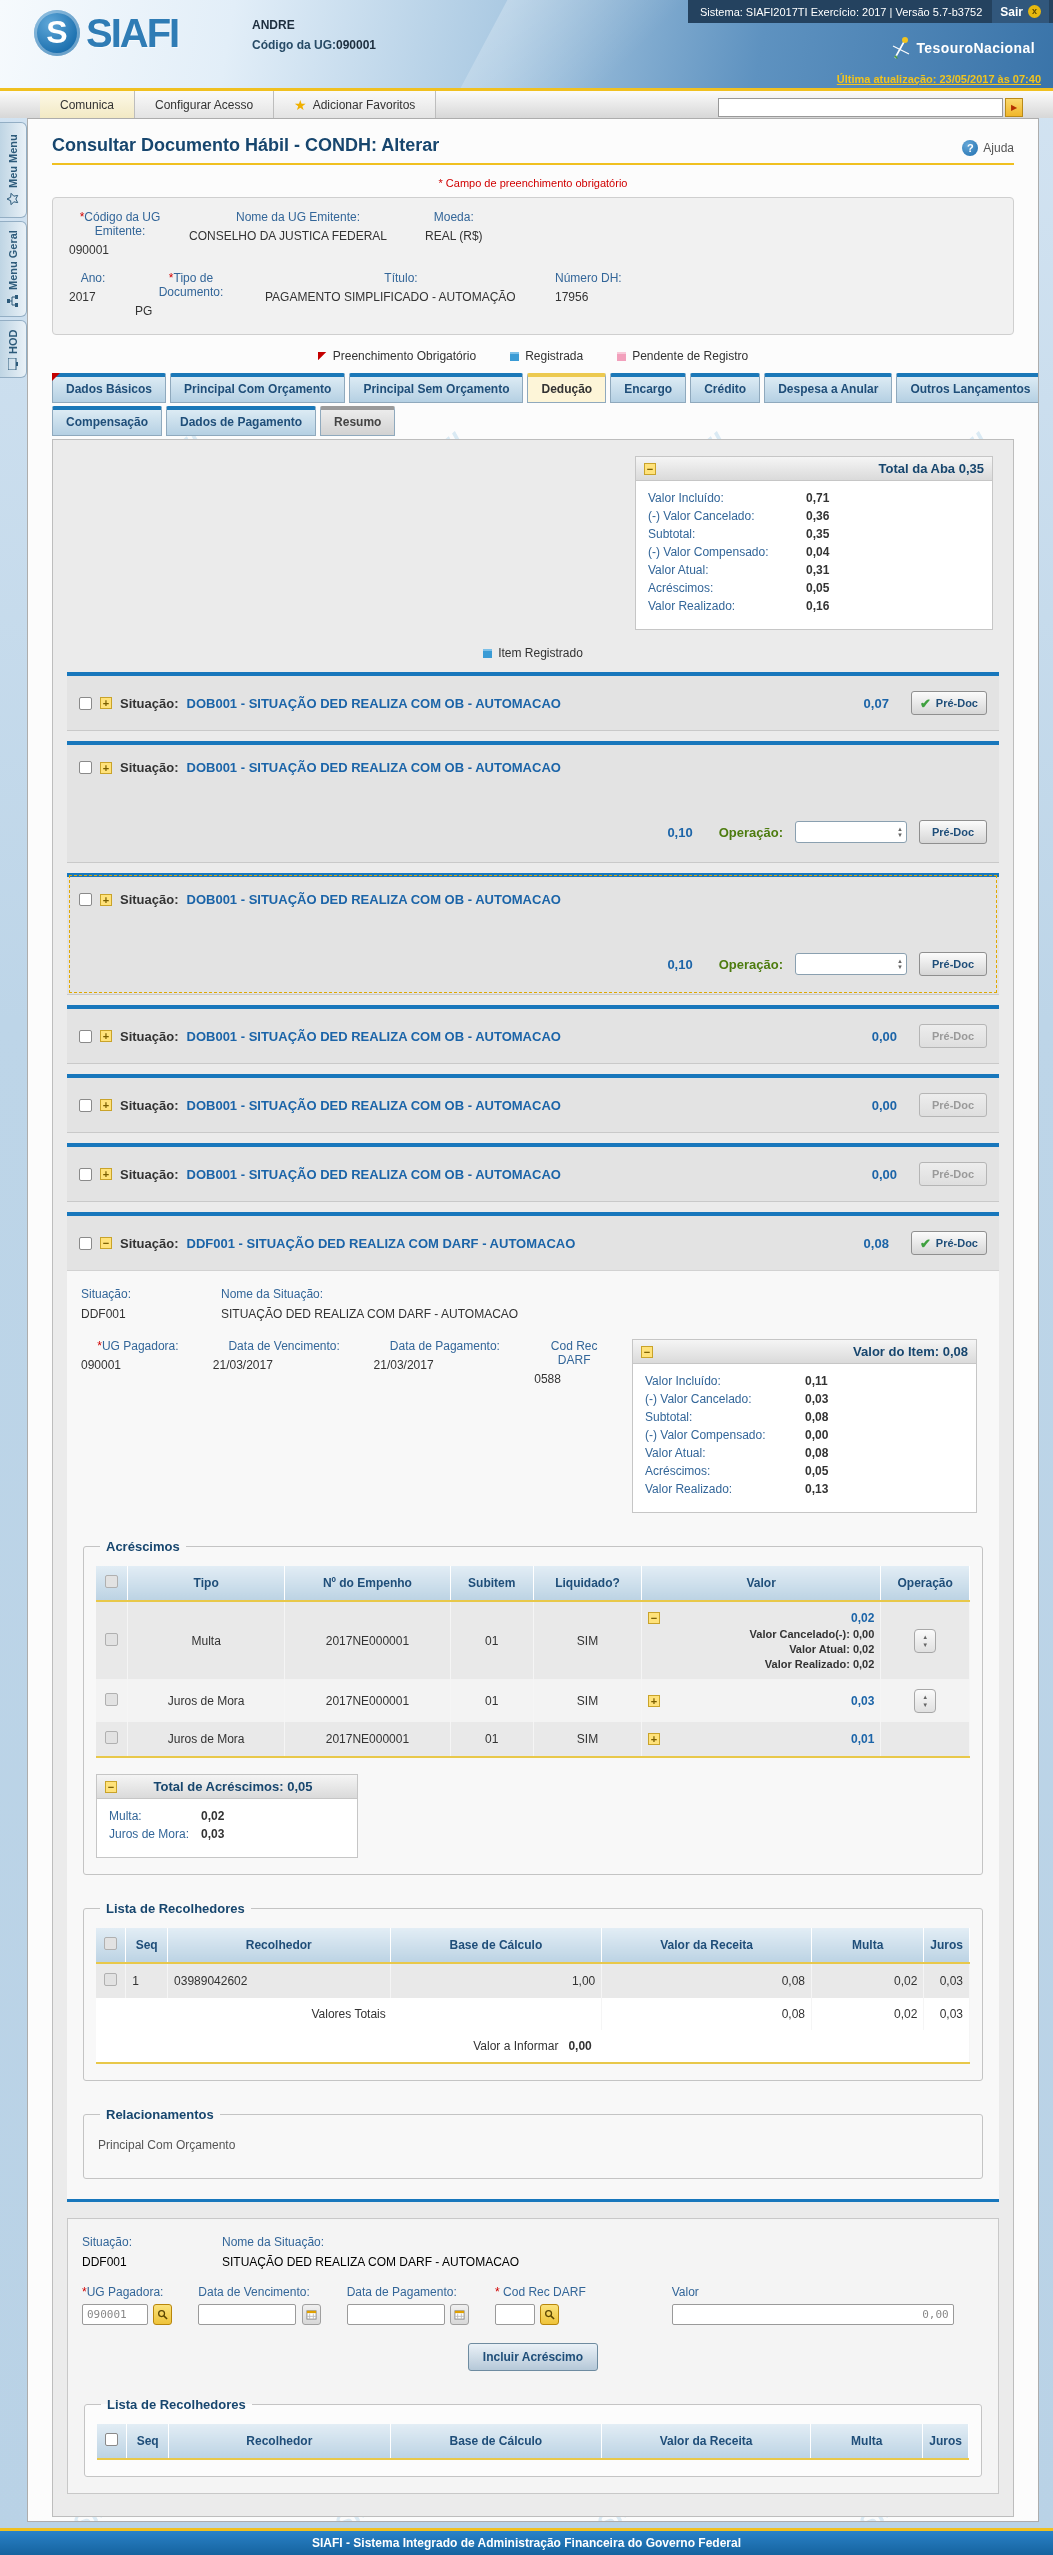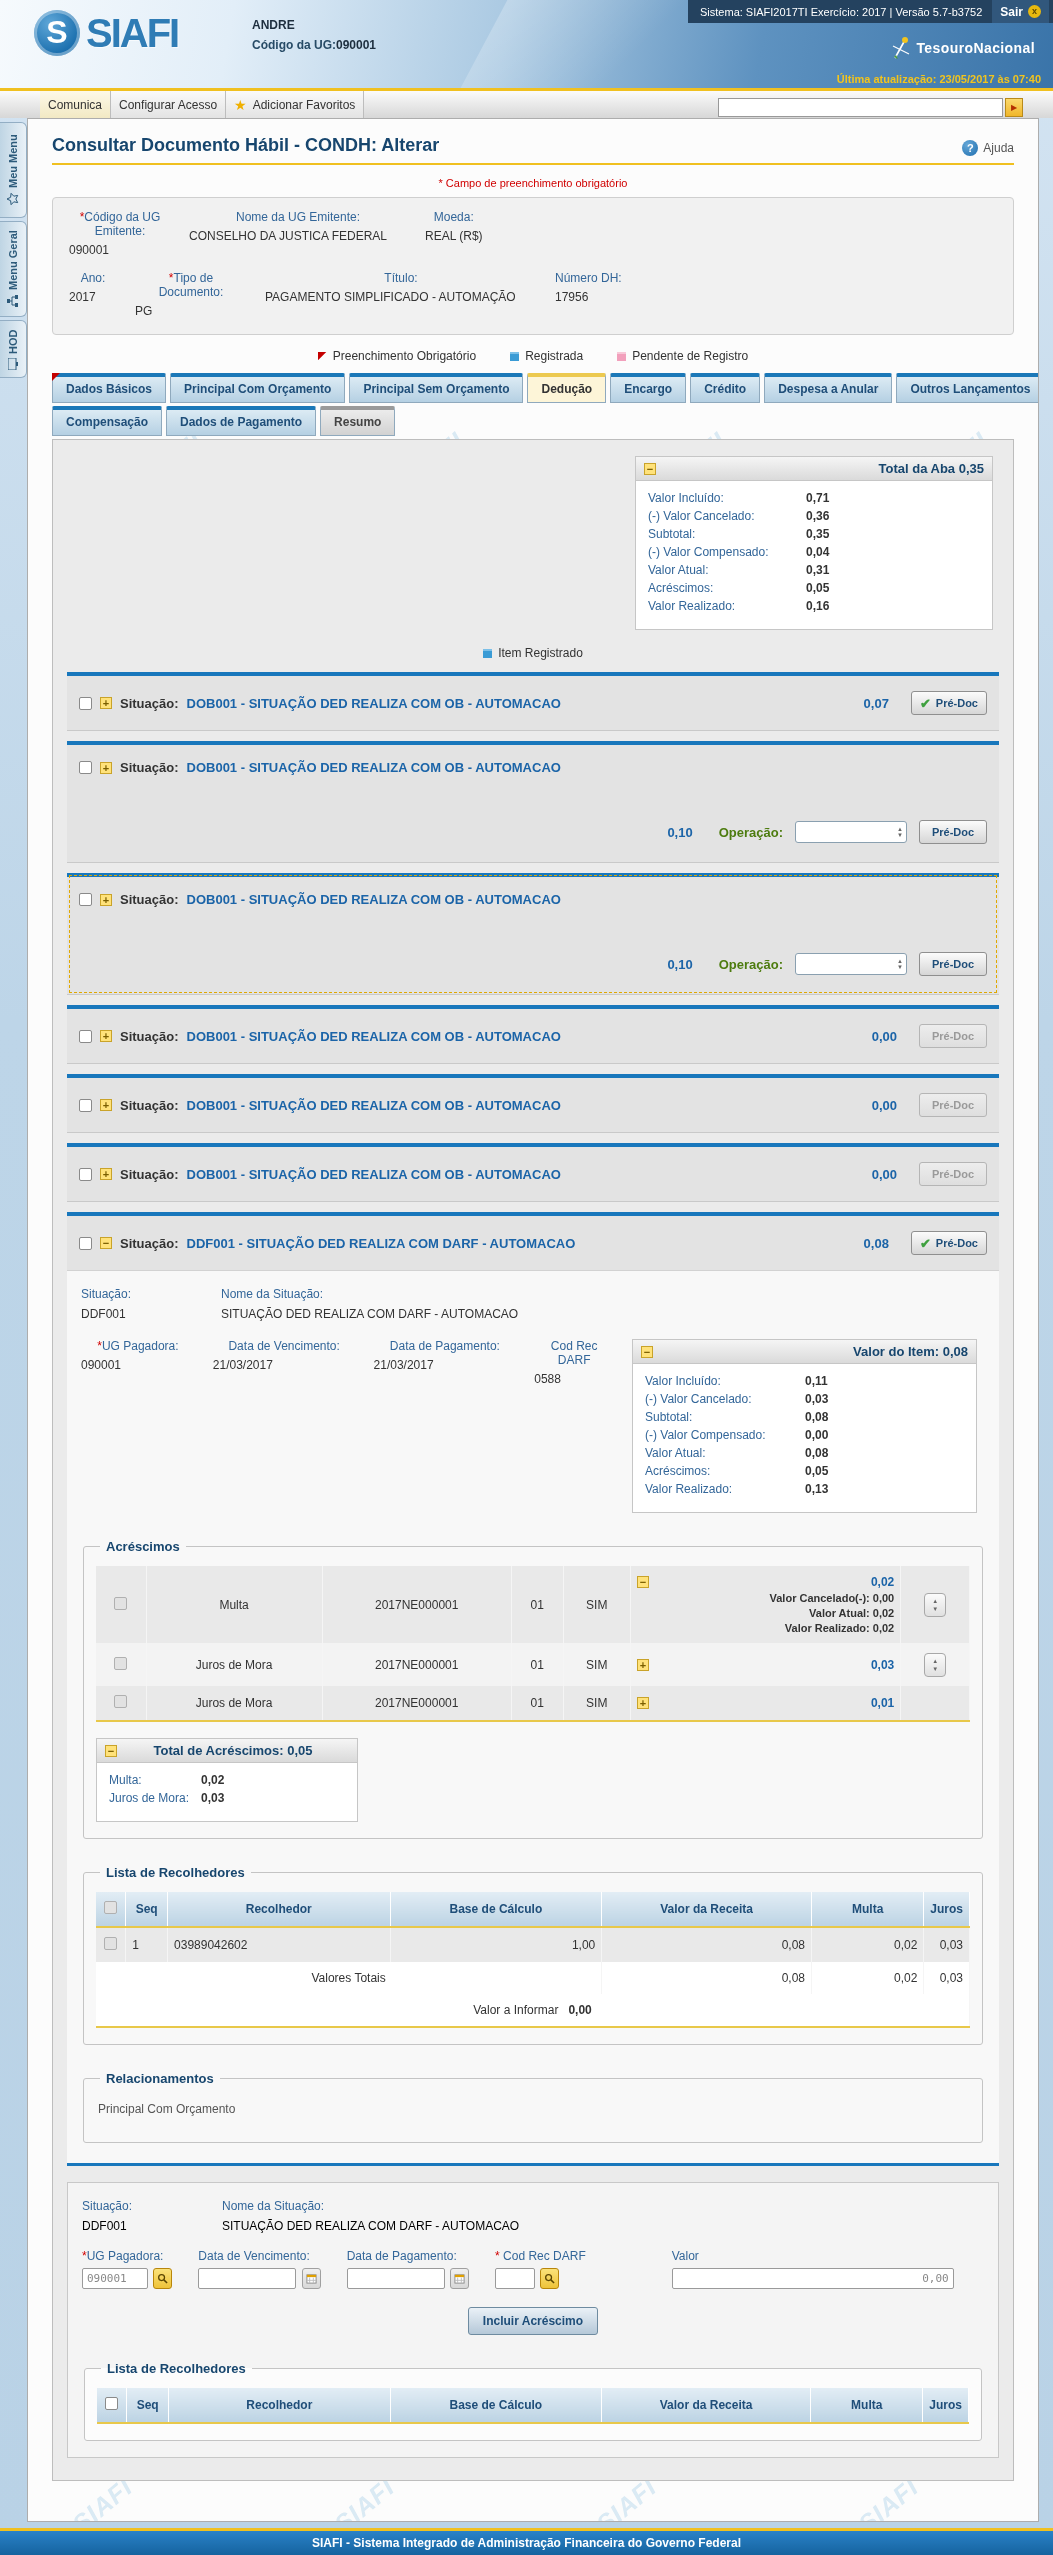--- a/index.html
+++ b/index.html
@@ -25,27 +25,27 @@
             color:#fff; font-size:32px; font-weight:bold; text-align:center; line-height:44px;
             box-shadow:inset 0 0 0 3px rgba(255,255,255,.35); }
   .logo-t { font-size:40px; font-weight:bold; letter-spacing:-2px; color:#2f7cb5;
             text-shadow:1px 1px 0 rgba(255,255,255,.6); }
   .userblock { position:absolute; left:252px; top:18px; font-size:12px; color:#1d2e3e; }
   .userblock .uname { font-weight:bold; margin-bottom:6px; }
   .userblock .uglab { font-weight:bold; color:#274b66; }
   .userblock .ugval { font-weight:bold; }
   .treasury { position:absolute; right:18px; top:36px; display:flex; align-items:center; gap:5px;
               color:#fff; font-weight:bold; font-size:14px; letter-spacing:.4px; }
-  .lastupd { position:absolute; right:12px; bottom:3px; color:#f2c41d; font-size:11px; font-weight:bold; }
+  .lastupd { position:absolute; right:12px; bottom:3px; color:#f2c41d; font-size:11px; font-weight:bold;text-decoration:underline; }
 
   
   .menubar { position:absolute; top:88px; left:0; width:1053px; height:30px;
              border-top:3px solid #f0c020; background:linear-gradient(#fbfbfb,#d7d7d7);
              display:flex; align-items:stretch; padding-left:40px; }
-  .mtab { display:flex; align-items:center; gap:6px; padding:0 8px; font-size:12px; color:#333;
+  .mtab { display:flex; align-items:center; gap:6px; padding:0 20px; font-size:12px; color:#333;
           border-right:1px solid #bdbdbd; background:linear-gradient(#fafafa,#e3e3e3); cursor:pointer;text-align:right; }
   .mtab.active { background:linear-gradient(#fdf9e8,#f2e9c4); }
   .mstar { color:#f0b000; font-size:14px; }
   .msearch { position:absolute; right:30px; top:7px; display:flex; }
   .msearch input { width:285px; height:19px; border:1px solid #999; background:#fff; font-size:11px; padding:0 4px; }
   .mgo { width:18px; height:19px; margin-left:2px; border:1px solid #b98a1a;
          background:linear-gradient(#fbd96d,#f0b62a); color:#b33000; font-size:8px;
          text-align:center; line-height:18px; cursor:pointer; }
 
   
@@ -627,20 +627,29 @@
                       <span class="sv">0,13</span>
                     </div>
                 </div>
               </div>
             </div>
 
             <fieldset>
               <legend>Acréscimos</legend>
               <table class="grid">
                 <tbody>
+                    <tr>
+                  <th style="width:32px"><input type="checkbox" class="cb dim" style=""></th>
+                  <th style="width:165px">Tipo</th>
+                  <th style="width:170px">Nº do Empenho</th>
+                  <th style="width:85px">Subitem</th>
+                  <th style="width:110px">Liquidado?</th>
+                  <th style="width:250px">Valor</th>
+                  <th style="width:90px">Operação</th>
+                </tr>
                 <tr class="odd">
                   <td><input type="checkbox" class="cb dim" style=""></td>
                   <td>Multa</td>
                   <td>2017NE000001</td>
                   <td>01</td>
                   <td>SIM</td>
                   <td class="vcell">
                     <div class="vtop">
                           <span class="exp">−</span>
                           <span class="vblue">0,02</span>

